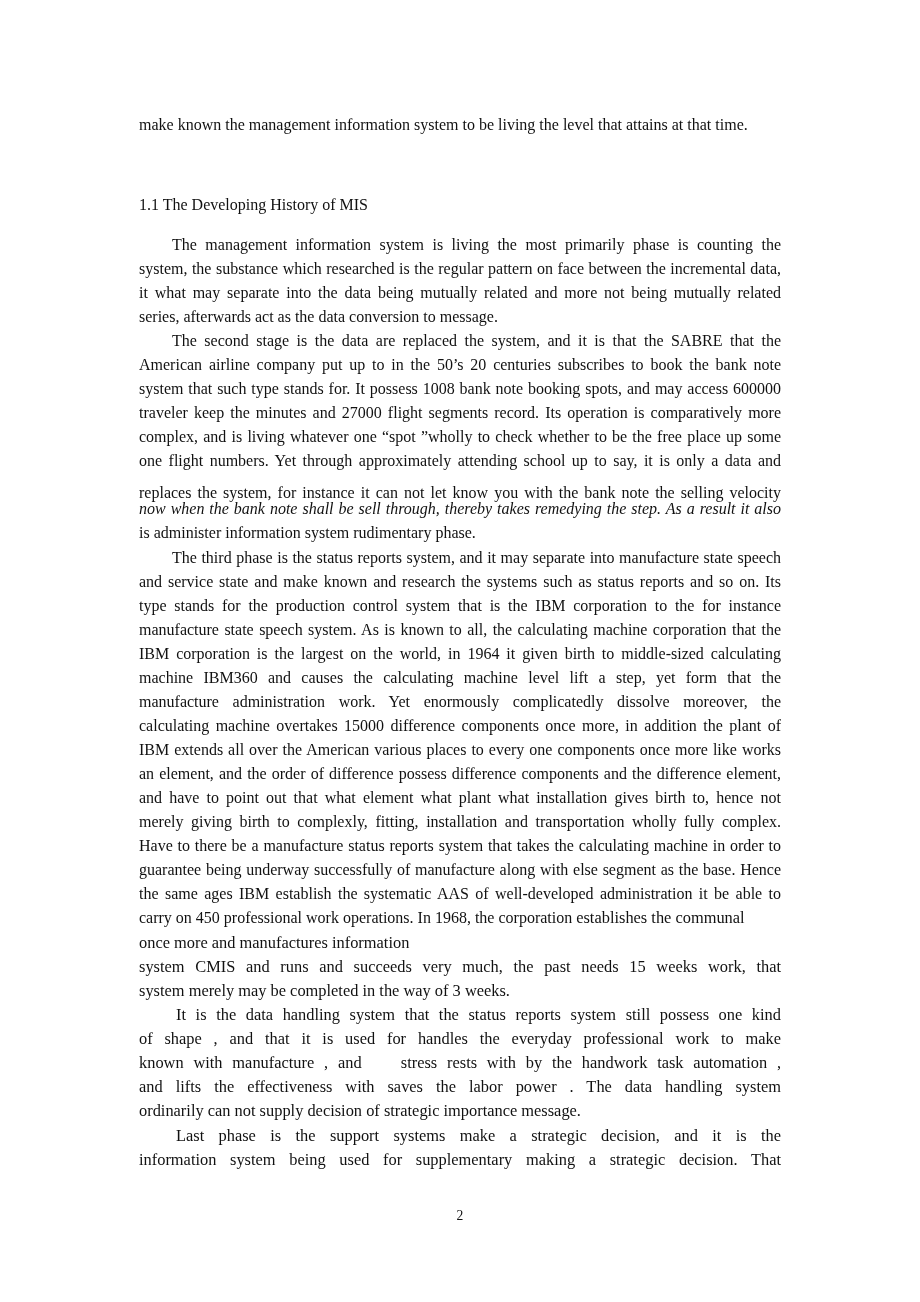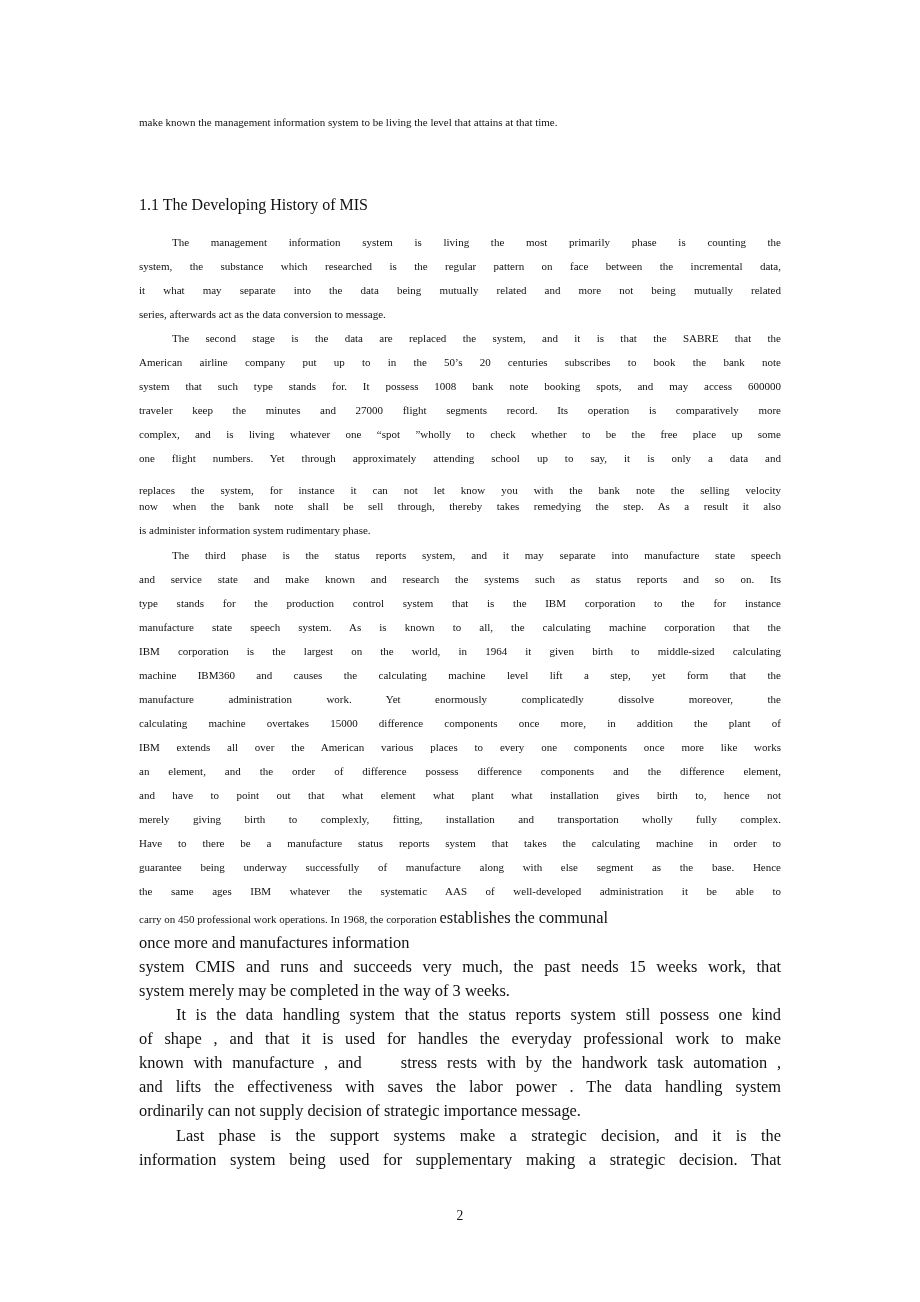--- a/index.html
+++ b/index.html
@@ -1,20 +1,20 @@
 <!DOCTYPE html>
 <html><head>
 <meta charset="utf-8">
 <style>
   html, body { margin: 0; padding: 0; background: #ffffff; }
   body { width: 920px; height: 1302px; position: relative; overflow: hidden;
          font-family: "Liberation Serif", "DejaVu Serif", serif; color: #111; }
   .page { position: absolute; left: 0; top: 0; width: 920px; height: 1302px; }
   .line { position: absolute; left: 139px; width: 642px; white-space: nowrap; }
-  .sm { font-size: 11px; }
+  .sm { font-size: 16px; }
   .lg { font-size: 16.4px; }
   .just { text-align: justify; text-align-last: justify; white-space: normal; height: 20px; overflow: hidden; }
   .indent { padding-left: 33px; box-sizing: border-box; }
   .heading { position: absolute; left: 139px; top: 196px; font-size: 16px; white-space: nowrap; }
   .watermark { position: absolute; left: 285px; top: 598px; font-family: "Liberation Sans", sans-serif;
                font-size: 44px; color: rgba(200,200,200,0.45); letter-spacing: 1px; white-space: nowrap; pointer-events: none; }
   .pagenum { position: absolute; left: 0; width: 920px; top: 1208px; text-align: center; font-size: 13.6px; }
 </style>
 </head>
 <body>
@@ -33,40 +33,40 @@
   </div>
 
   <div>
     <div class="line sm just indent" style="top:332px;">The second stage is the data are replaced the system, and it is that the SABRE that the</div>
     <div class="line sm just" style="top:356px;">American airline company put up to in the 50’s 20 centuries subscribes to book the bank note</div>
     <div class="line sm just" style="top:380px;">system that such type stands for. It possess 1008 bank note booking spots, and may access 600000</div>
     <div class="line sm just" style="top:404px;">traveler keep the minutes and 27000 flight segments record. Its operation is comparatively more</div>
     <div class="line sm just" style="top:428px;">complex, and is living whatever one “spot ”wholly to check whether to be the free place up some</div>
     <div class="line sm just" style="top:452px;">one flight numbers. Yet through approximately attending school up to say, it is only a data and</div>
     <div class="line sm just" style="top:476px;margin-top:8px;">replaces the system, for instance it can not let know you with the bank note the selling velocity</div>
-    <div class="line sm just" style="top:500px;">now when the bank note shall be sell through, thereby takes remedying the step. As a result it also</div>
+    <div class="line sm just" style="top:500px;font-style:italic;">now when the bank note shall be sell through, thereby takes remedying the step. As a result it also</div>
     <div class="line sm" style="top:524px;">is administer information system rudimentary phase.</div>
   </div>
 
   <div>
     <div class="line sm just indent" style="top:549px;">The third phase is the status reports system, and it may separate into manufacture state speech</div>
     <div class="line sm just" style="top:573px;">and service state and make known and research the systems such as status reports and so on. Its</div>
     <div class="line sm just" style="top:597px;">type stands for the production control system that is the IBM corporation to the for instance</div>
     <div class="line sm just" style="top:621px;">manufacture state speech system. As is known to all, the calculating machine corporation that the</div>
     <div class="line sm just" style="top:645px;">IBM corporation is the largest on the world, in 1964 it given birth to middle-sized calculating</div>
     <div class="line sm just" style="top:669px;">machine IBM360 and causes the calculating machine level lift a step, yet form that the</div>
     <div class="line sm just" style="top:693px;">manufacture administration work. Yet enormously complicatedly dissolve moreover, the</div>
     <div class="line sm just" style="top:717px;">calculating machine overtakes 15000 difference components once more, in addition the plant of</div>
     <div class="line sm just" style="top:741px;">IBM extends all over the American various places to every one components once more like works</div>
     <div class="line sm just" style="top:765px;">an element, and the order of difference possess difference components and the difference element,</div>
     <div class="line sm just" style="top:789px;">and have to point out that what element what plant what installation gives birth to, hence not</div>
     <div class="line sm just" style="top:813px;">merely giving birth to complexly, fitting, installation and transportation wholly fully complex.</div>
     <div class="line sm just" style="top:837px;">Have to there be a manufacture status reports system that takes the calculating machine in order to</div>
     <div class="line sm just" style="top:861px;">guarantee being underway successfully of manufacture along with else segment as the base. Hence</div>
-    <div class="line sm just" style="top:885px;">the same ages IBM whatever the systematic AAS of well-developed administration it be able to</div>
+    <div class="line sm just" style="top:885px;">the same ages IBM establish the systematic AAS of well-developed administration it be able to</div>
     <div class="line" style="top:908px;">
       <span class="sm">carry on 450 professional work operations. In 1968, the corporation </span><span class="lg">establishes the communal</span>
     </div>
     <div class="line lg" style="top:933px;">once more and manufactures information</div>
     <div class="line lg just" style="top:957px;">system CMIS and runs and succeeds very much, the past needs 15 weeks work, that</div>
     <div class="line lg" style="top:981px;">system merely may be completed in the way of 3 weeks.</div>
   </div>
 
   <div>
     <div class="line lg just indent" style="top:1005px; padding-left:37px;">It is the data handling system that the status reports system still possess one kind</div>

